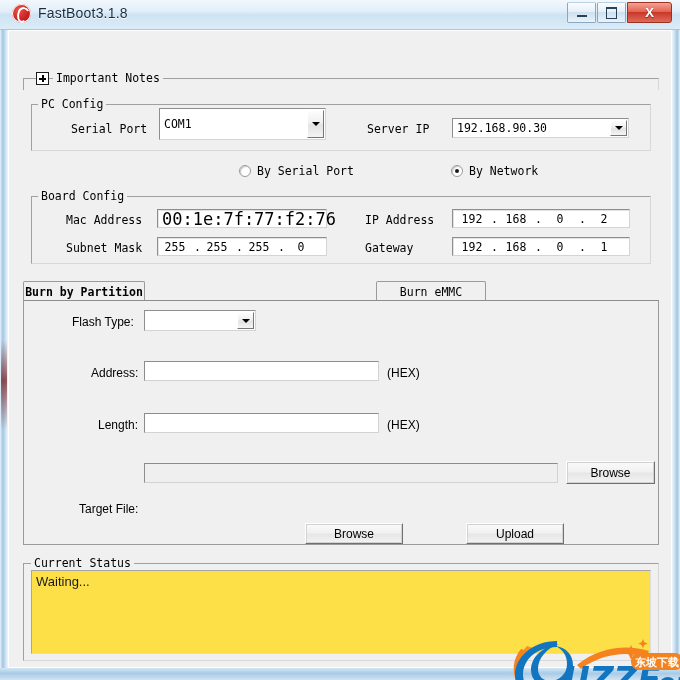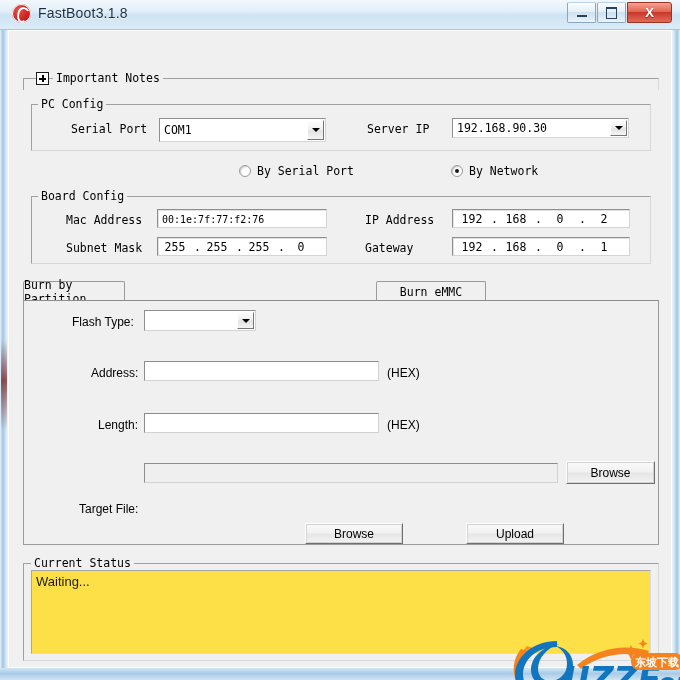--- a/index.html
+++ b/index.html
@@ -121,21 +121,21 @@
     background: #ffffff;
     border: 1px solid #8e8e8e;
     border-right-color: #d4d4d4;
     border-bottom-color: #d4d4d4;
     box-shadow: inset 1px 1px 0 #6f6f6f33;
   }
   .field .val {
     position: absolute; left: 4px; top: 50%;
     transform: translateY(-50%);
     font-family: "DejaVu Sans Mono", "Liberation Mono", monospace;
-    font-size: 10px; white-space: pre;
+    font-size: 17px; white-space: pre;
   }
   .combo {
     position: absolute;
     box-sizing: border-box;
     background: #ffffff;
     border: 1px solid #8e8e8e;
     border-right-color: #d4d4d4;
     border-bottom-color: #d4d4d4;
   }
   .combo .val {
@@ -324,21 +324,21 @@
   <div id="client">
 
     <div class="groupbox" style="left:14px; top:47px; width:636px; height:12px; border-bottom:none; border-left-color:#a0a0a0;"></div>
     <div class="grouplabel" style="left:44px; top:40px;">Important Notes</div>
     <div id="notes-expander"></div>
 
     <div class="groupbox" style="left:22px; top:73px; width:620px; height:47px;"></div>
     <div class="grouplabel" style="left:29px; top:66px;">PC Config</div>
 
     <div class="lbl" style="left:62px; top:91px;">Serial Port</div>
-    <div class="combo" style="left:150px; top:87px; width:167px; height:24px;">
+    <div class="combo" style="left:150px; top:77px; width:167px; height:32px;">
       <div class="val">COM1</div>
       <div class="arrowbox">
         <div class="arrow-dn"></div>
       </div>
     </div>
 
     <div class="lbl" style="left:358px; top:91px;">Server IP</div>
     <div class="combo" style="left:443px; top:87px; width:177px; height:20px;">
       <div class="val">192.168.90.30</div>
       <div class="arrowbox">
@@ -391,21 +391,21 @@
       <div class="dot" style="left:38px;">.</div>
       <div class="seg" style="left:48px;">168</div>
       <div class="dot" style="left:82px;">.</div>
       <div class="seg" style="left:92px;">0</div>
       <div class="dot" style="left:126px;">.</div>
       <div class="seg" style="left:136px;">1</div>
     </div>
 
     <div id="tabcontrol">
       <div id="tabstrip">
-        <div class="tab" style="left:0px; width:102px;">
+        <div class="tab" style="left:0px; width:122px;font-weight:bold;">
           <span>Burn by Partition</span>
         </div>
         <div class="tab" style="left:353px; width:110px;">
           <span>Burn eMMC</span>
         </div>
       </div>
 
       <div id="tabpage">
 
         <div class="sans-lbl" style="left:48px; top:14px;">Flash Type:</div>

